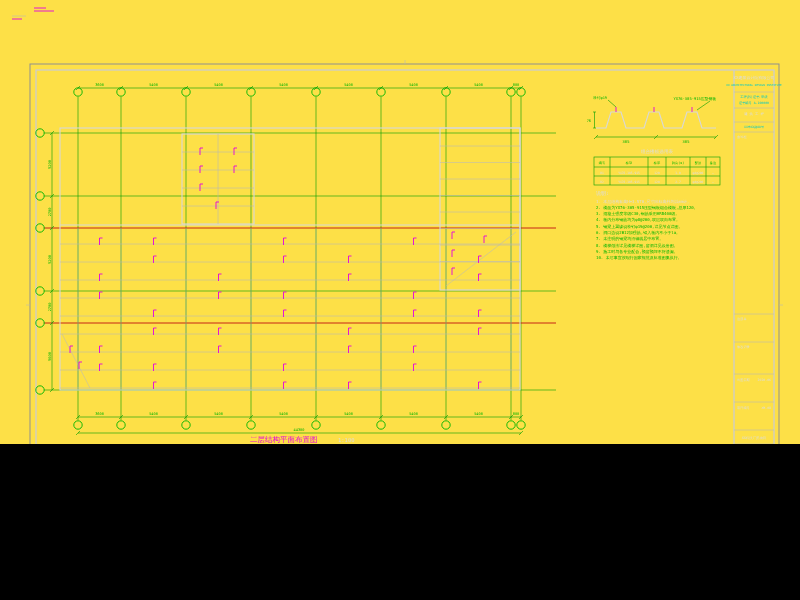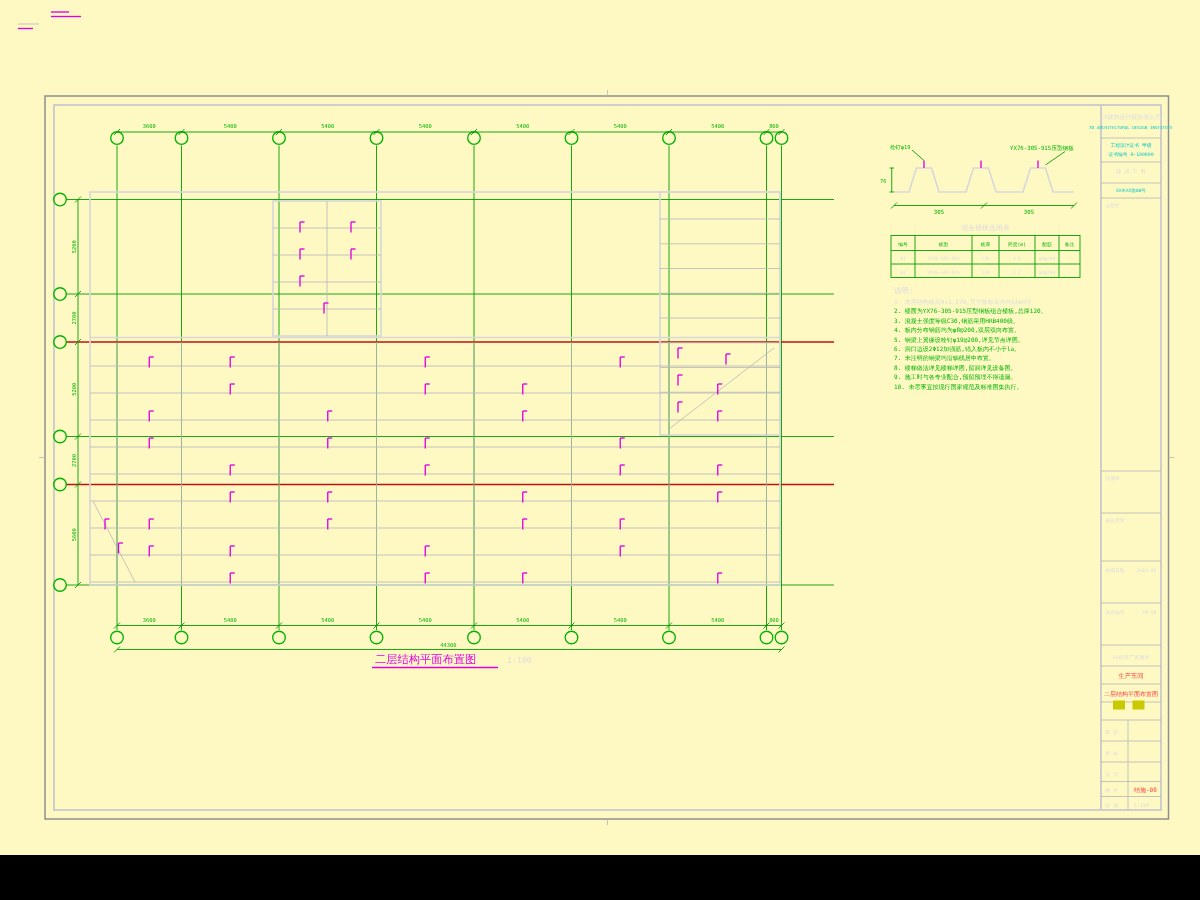--- a/index.html
+++ b/index.html
@@ -1,16 +1,16 @@
 <!DOCTYPE html>
 <html><head>
 <meta charset="utf-8">
 <style>
   html,body{margin:0;padding:0;background:#000;}
-  .page{position:relative;width:800px;height:570px;background:#fef9c3;overflow:hidden;}
+  .page{position:relative;width:800px;height:444px;background:#fde047;overflow:hidden;}
   svg text{font-family:"DejaVu Sans Mono","DejaVu Sans",monospace;stroke:none;}
   line,rect,circle,path{fill:none;}
   .sg{stroke:#009e00;stroke-width:.6;}
   .sgb{stroke:#00b400;stroke-width:.9;}
   .sr{stroke:#bf1010;stroke-width:.9;}
   .sw{stroke:#d8d8d8;stroke-width:1.1;}
   .swt{stroke:#b9b9b9;stroke-width:.55;}
   .sm{stroke:#e200e2;stroke-width:.9;}
   .sfo{stroke:#8f8f8f;stroke-width:1;}
   .sfi{stroke:#cdcdcd;stroke-width:1.3;}

